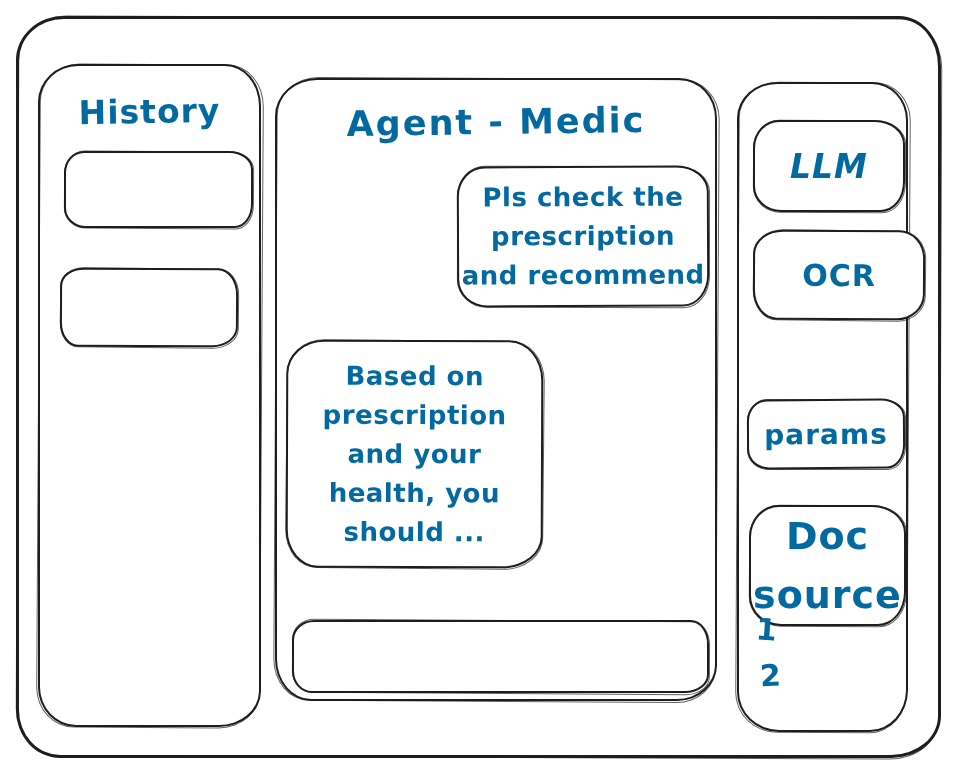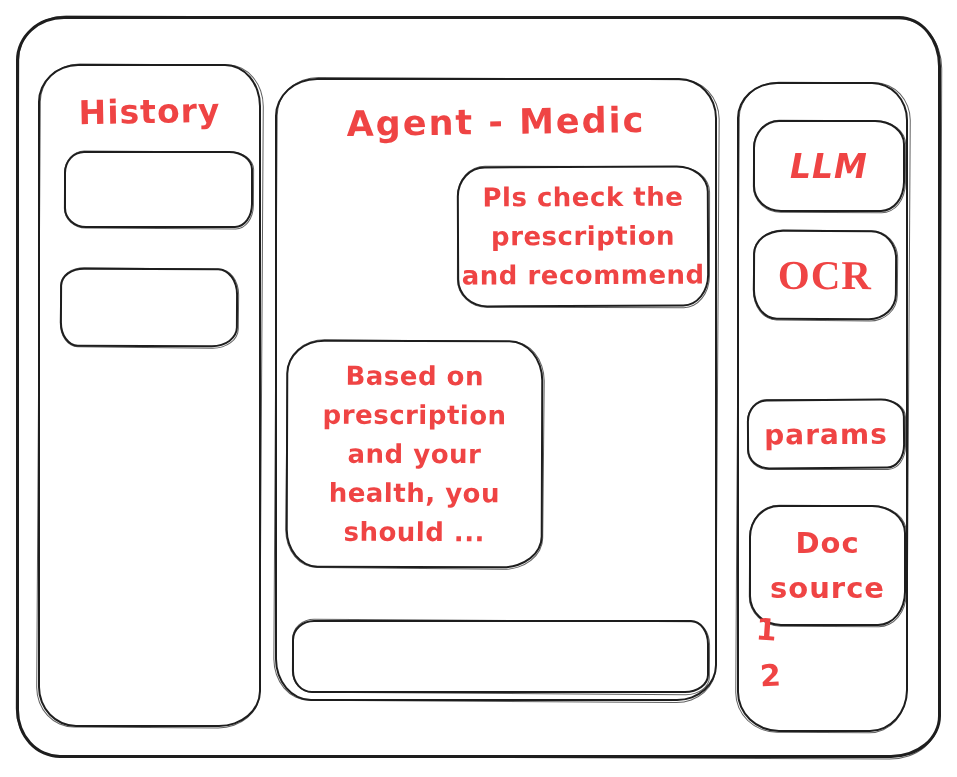--- a/index.html
+++ b/index.html
@@ -4,21 +4,21 @@
 <style>
   * { box-sizing: border-box; margin: 0; padding: 0; }
   html, body { background: #ffffff; }
   .stage {
     position: relative;
     width: 957px;
     height: 777px;
     background: #ffffff;
     font-family: "DejaVu Sans", "Liberation Sans", sans-serif;
     font-weight: 600;
-    color: #ef4444;
+    color: #0369a1;
     overflow: hidden;
   }
   
   .sk {
     position: absolute;
     border: 2.7px solid #1e1e1e;
     background: #ffffff;
   }
   .sk::before {
     content: "";
@@ -67,30 +67,30 @@
 
   
   .tools-panel { left: 737px; top: 82px; width: 171px; height: 650px;
              border-radius: 40px 36px 38px 42px / 36px 38px 42px 40px; }
   .tool    { display: flex; align-items: center; justify-content: center;
              font: inherit; color: inherit; cursor: pointer;
              letter-spacing: 1px; }
   .tool-llm    { left: 14px; top: 36px;  width: 152px; height: 92px;
              font-size: 33px; font-style: italic;
              border-radius: 26px 30px 24px 28px / 28px 24px 30px 26px; }
-  .tool-ocr    { left: 14px; top: 146px; width: 144px; height: 90px;
-             font-size: 41px;
+  .tool-ocr    { left: 14px; top: 146px; width: 172px; height: 90px;
+             font-size: 30px;
              border-radius: 30px 26px 28px 24px / 24px 28px 26px 30px;
-             transform: rotate(.3deg); font-family: Liberation Serif, serif; }
+             transform: rotate(.3deg); }
   .tool-params { left: 8px;  top: 315px; width: 158px; height: 70px;
              font-size: 28px;
              border-radius: 20px 24px 18px 22px / 22px 18px 24px 20px;
              transform: rotate(-.4deg); }
   .tool-doc    { left: 10px; top: 421px; width: 157px; height: 121px;
-             font-size: 29px; flex-direction: column; line-height: 1.55;
+             font-size: 38px; flex-direction: column; line-height: 1.55;
              border-radius: 30px 34px 28px 32px / 32px 28px 34px 30px; }
   .doc-item { position: absolute; font-size: 30px; z-index: 3; }
   .doc-item-1 { left: 17px; top: 528px; transform: rotate(4deg); }
   .doc-item-2 { left: 21px; top: 574px; transform: rotate(-3deg); }
 </style>
 </head>
 <body>
 
 <div class="stage">
 

